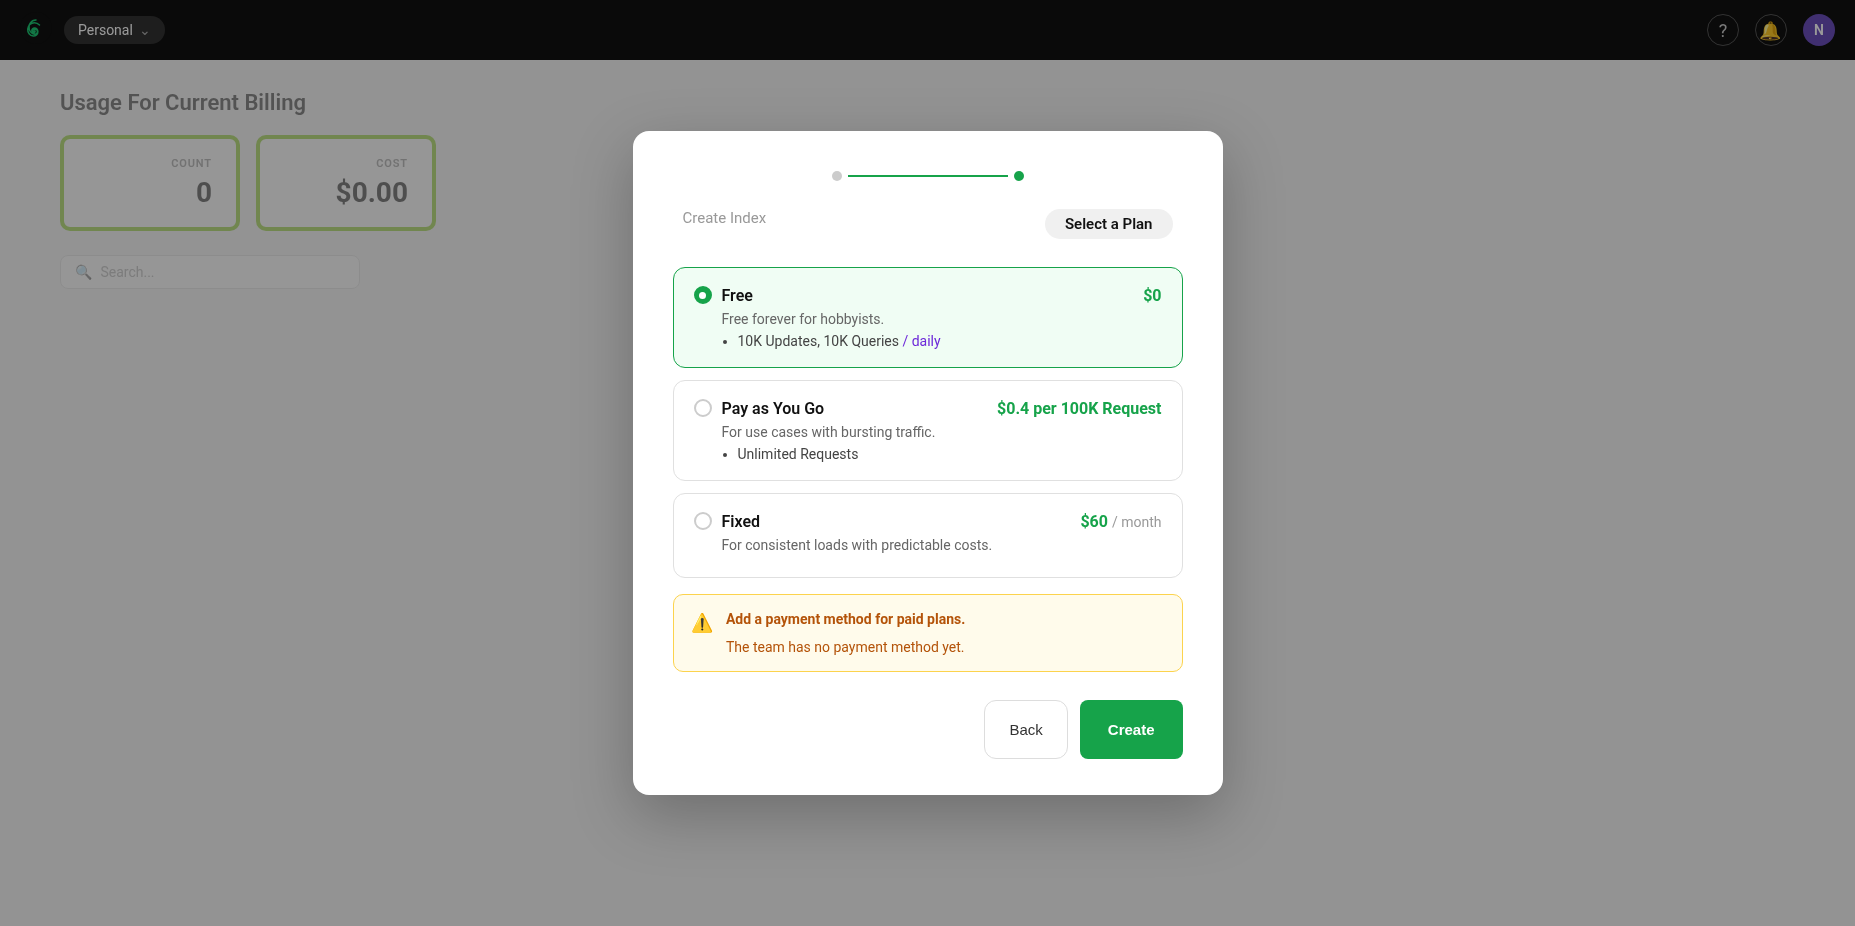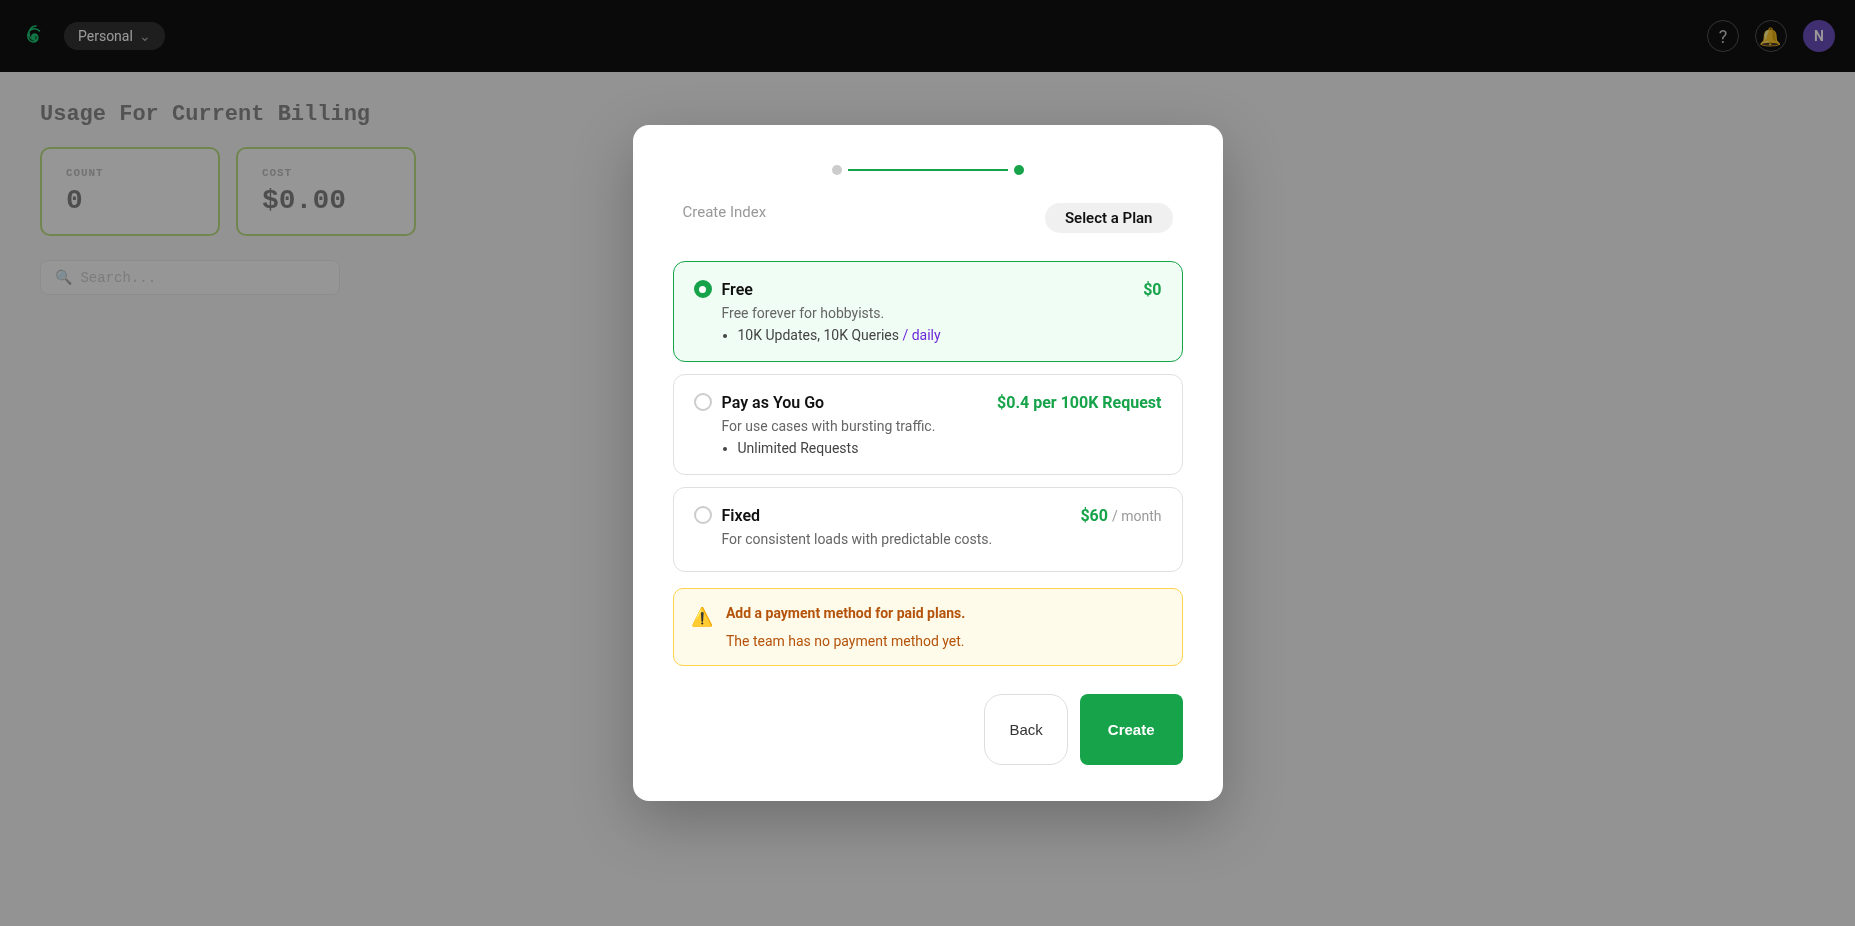--- a/index.html
+++ b/index.html
@@ -16,21 +16,21 @@
     .bg-page {
       width: 100%;
       height: 100%;
       background: #f5f5f5;
       position: relative;
     }
 
     
     .navbar {
       width: 100%;
-      height: 72px;
+      height: 60px;
       background: #111;
       display: flex;
       align-items: center;
       padding: 0 20px;
       position: relative;
       z-index: 1;
     }
     .navbar-workspace {
       background: #333;
       border-radius: 20px;
@@ -68,41 +68,41 @@
       display: flex;
       align-items: center;
       justify-content: center;
       color: #fff;
       font-size: 14px;
       font-weight: 600;
     }
 
     
     .page-content {
-      padding: 30px 40px;
+      padding: 30px 60px;
       opacity: 0.5;
-      font-family: Liberation Mono, monospace;
     }
     .page-title {
       font-size: 22px;
       font-weight: 600;
       color: #222;
       margin-bottom: 20px;
     }
     .stats-row {
       display: flex;
       gap: 16px;
       margin-bottom: 24px;
     }
     .stat-card {
       background: #fff;
       border-radius: 10px;
       padding: 18px 24px;
       min-width: 180px;
-      border: 2px solid #84cc16;
+      border: 4px solid #84cc16;
+      text-align: right;
     }
     .stat-label {
       font-size: 11px;
       color: #888;
       font-weight: 600;
       letter-spacing: 0.08em;
       text-transform: uppercase;
     }
     .stat-value {
       font-size: 28px;
@@ -289,22 +289,22 @@
     
     .modal-footer {
       display: flex;
       justify-content: flex-end;
       gap: 12px;
       margin-top: 28px;
     }
     .btn-back {
       background: #fff;
       border: 1.5px solid #ddd;
-      border-radius: 18px;
-      padding: 26px 24px;
+      border-radius: 12px;
+      padding: 20px 24px;
       font-size: 15px;
       font-weight: 500;
       color: #333;
       cursor: pointer;
     }
     .btn-create {
       background: #16a34a;
       border: none;
       border-radius: 8px;
       padding: 2px 28px;

